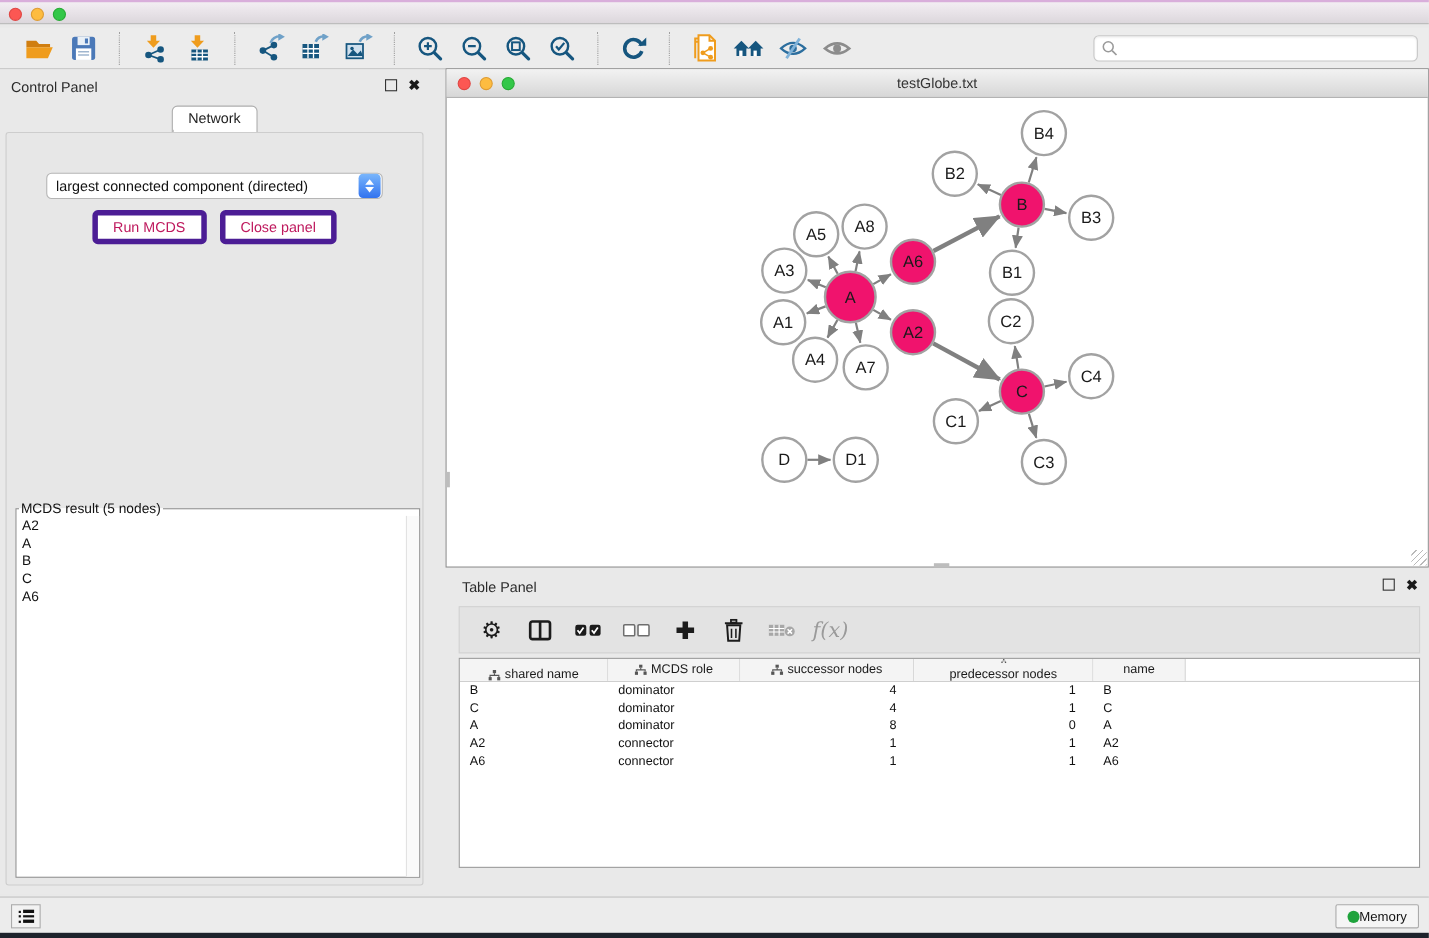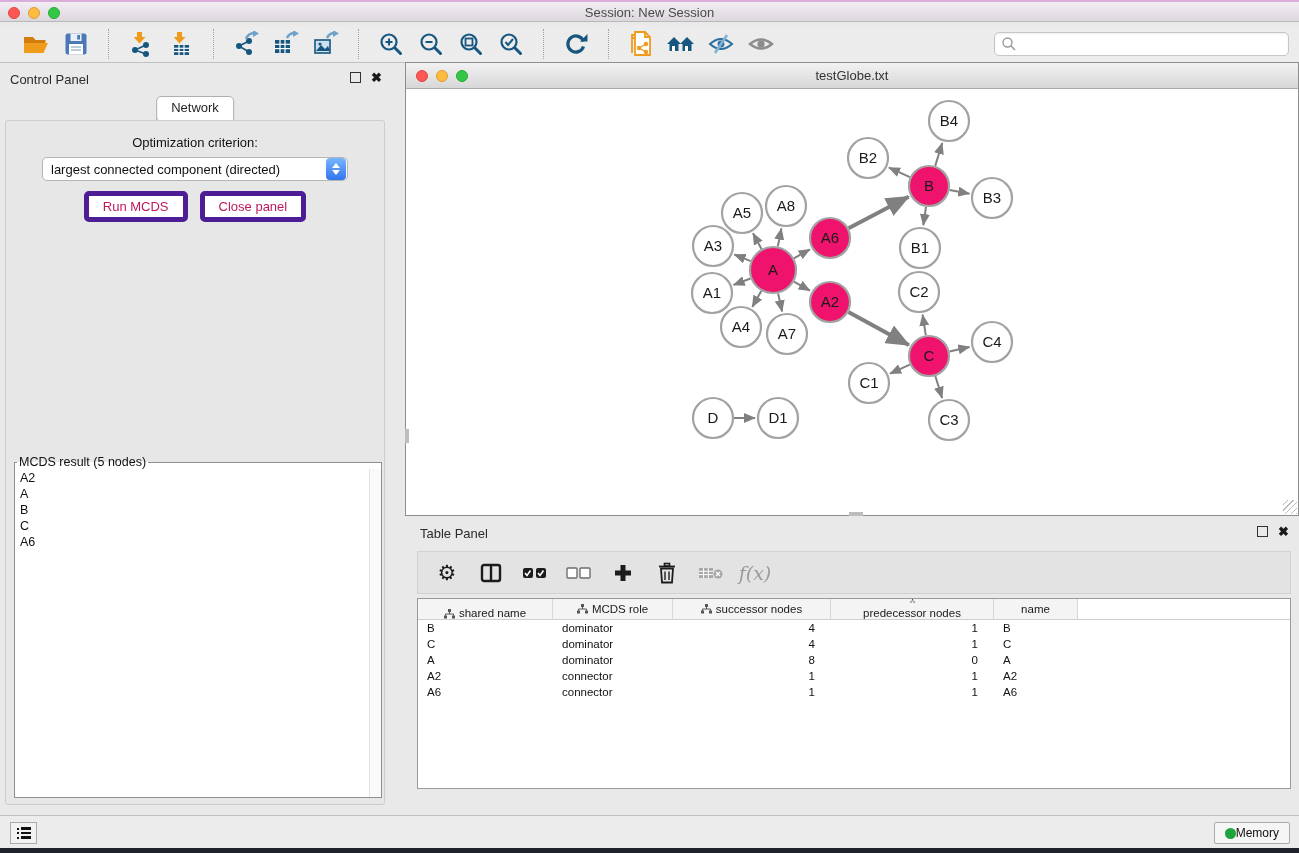--- a/index.html
+++ b/index.html
@@ -104,21 +104,20 @@
 </style>
 </head>
 <body>
 
 <div class="titlebar">
   <div class="lights">
     <div class="light red"></div>
     <div class="light yellow"></div>
     <div class="light green"></div>
   </div>
-  <div class="title">Session: New Session</div>
 </div>
 
 <div class="toolbar">
   <div class="tbgroup">
     <button class="tb">
       <svg class="icon" width="28" height="24" viewBox="0 0 28 24">
         <path d="M2,5 h9 l2.5,3 h10 v3 H2 z" fill="#d07e10"></path>
         <path d="M2,11 h24 l-4.5,10 H2 z" fill="#ef9c1d"></path>
       </svg>
     </button>
@@ -282,21 +281,20 @@
     <div class="float-btn"></div>
     <div class="close-btn">✖</div>
   </div>
   <div class="ctl-tabs seg" id="ctl-tabs">
       <div class="t">Network</div>
       <div class="t">Style</div>
       <div class="t">Select</div>
       <div class="t sel">MCDS</div>
     </div>
   <div class="ctl-body"></div>
-  <div class="opt-label">Optimization criterion:</div>
   <div class="dropdown">
     <div class="val">largest connected component (directed)</div>
     <div class="stepper">
         <i class="up"></i>
         <i class="down"></i>
       </div>
   </div>
   <div class="btnrow">
     <button class="pushbtn">Run MCDS</button>
     <button class="pushbtn">Close panel</button>

